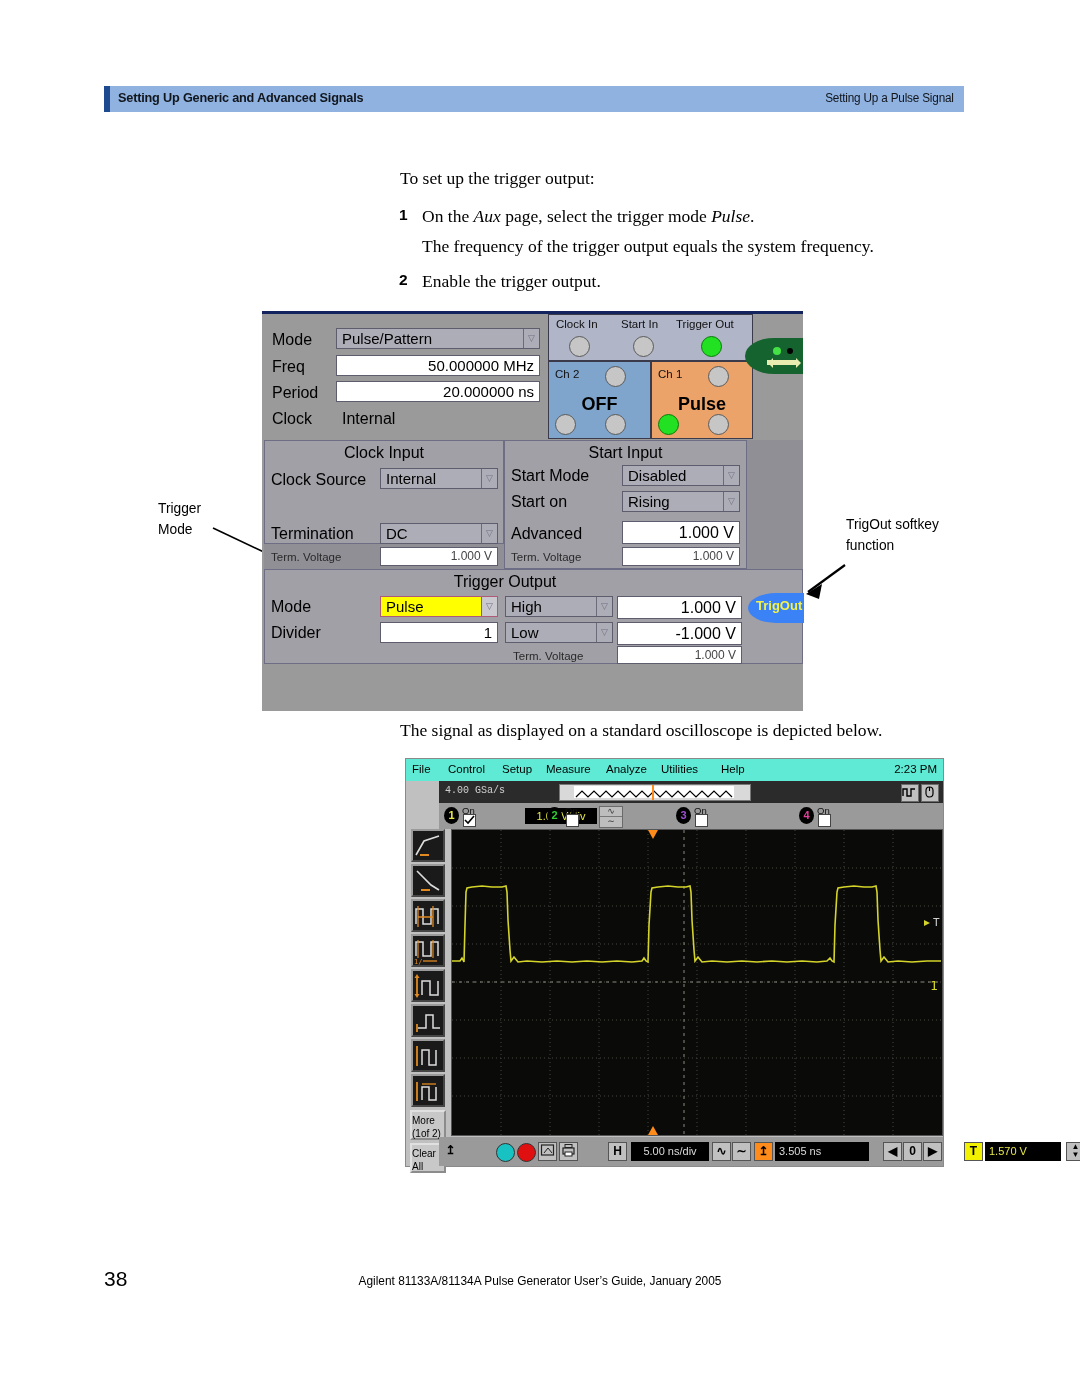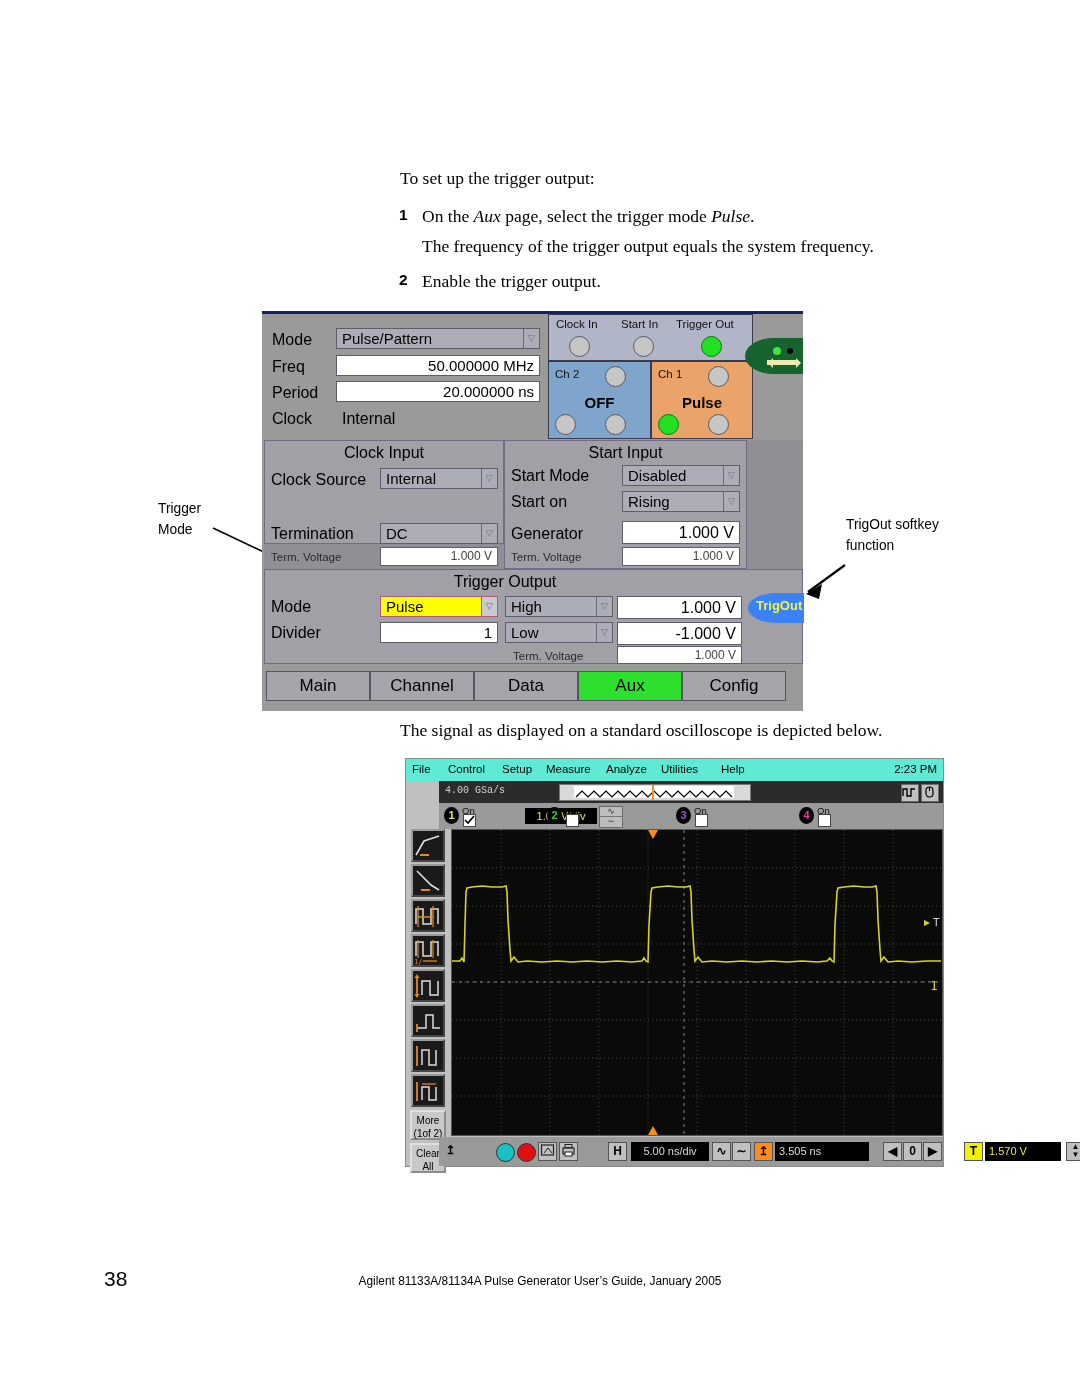--- a/index.html
+++ b/index.html
@@ -68,21 +68,21 @@
   }
   .fld.yellow{background:#ffff00;border:1px solid #b05a7a;}
   .fld.yellow .arrow{background:#c9c9cf;}
 
   
   .ports{position:absolute;left:286px;top:3px;width:205px;height:125px;}
   .ports .row1{position:absolute;left:0;top:0;width:205px;height:47px;background:#b0b5c8;border:1px solid #3a3a4a;box-sizing:border-box;}
   .ports .ch2{position:absolute;left:0;top:47px;width:103px;height:78px;background:#7fa5cc;border:1px solid #3a3a4a;box-sizing:border-box;}
   .ports .ch1{position:absolute;left:103px;top:47px;width:102px;height:78px;background:#eba36a;border:1px solid #3a3a4a;box-sizing:border-box;}
   .ports .t{position:absolute;font-size:11.5px;color:#111;}
-  .ports .big{font-size:15px;font-weight:bold;color:#000;}
+  .ports .big{font-size:18px;font-weight:bold;color:#000;}
   .knob{position:absolute;width:19px;height:19px;border-radius:50%;background:#c6c6c6;border:1px solid #5a5a5a;}
   .knob.green{background:#22e022;border-color:#0a7a0a;}
 
   .greenpill{
     position:absolute;left:745px;top:338px;width:58px;height:36px;
     background:#15642f;border-radius:50% 0 0 50%;
   }
   .greenpill .dotg{position:absolute;left:28px;top:9px;width:8px;height:8px;border-radius:50%;background:#45e045;}
   .greenpill .dotb{position:absolute;left:42px;top:10px;width:6px;height:6px;border-radius:50%;background:#000;}
   .greenpill .bar{position:absolute;left:22px;top:22px;width:30px;height:5px;background:#e9ecb0;}
@@ -139,39 +139,44 @@
   .chbar{position:absolute;left:33px;top:44px;width:504px;height:26px;background:#9a9a9a;}
   .chbadge{position:absolute;top:4px;width:15px;height:17px;border-radius:50%;color:#fff;font-size:11px;font-weight:bold;text-align:center;line-height:17px;}
   .onlbl{position:absolute;top:2px;font-size:9.5px;color:#111;}
   .cbx{position:absolute;top:11px;width:11px;height:11px;background:#fff;border:1px solid #444;}
   .vdiv{position:absolute;top:5px;left:86px;width:72px;height:16px;background:#000;color:#e8e84a;font-size:11px;line-height:16px;text-align:center;}
   .acbtn{position:absolute;left:160px;top:3px;width:22px;height:20px;background:#bdbdbd;border:1px solid #6a6a6a;color:#333;font-size:9px;text-align:center;}
 
   .grid{position:absolute;left:45px;top:70px;width:492px;height:307px;background:#0a0a08;border:1px solid #555;box-sizing:border-box;}
   .sidebar{position:absolute;left:1px;top:70px;width:42px;height:290px;background:#c0c0c0;}
   .ic{position:absolute;left:4px;width:34px;height:33px;background:#1a1a1a;border:2px outset #9a9a9a;box-sizing:border-box;}
-  .sbtn{position:absolute;left:3px;width:36px;height:30px;background:#c8c8c8;border:2px outset #e0e0e0;box-sizing:border-box;font-size:10px;color:#000;text-align:center;line-height:13px;padding-top:2px;}
+  .sbtn{position:absolute;left:3px;width:36px;height:30px;background:#c8c8c8;border:2px outset #e0e0e0;box-sizing:border-box;font-size:10px;color:#000;line-height:13px;padding-top:2px;}
 
   .statusbar{position:absolute;left:33px;top:378px;width:504px;height:29px;background:#9a9a9a;}
   .sfield{position:absolute;top:5px;height:19px;background:#000;color:#dadada;font-size:11px;line-height:19px;padding:0 4px;box-sizing:border-box;font-family:"Liberation Sans",sans-serif;}
   .sq{position:absolute;top:5px;width:19px;height:19px;background:#c0c0c0;border:1px solid #555;box-sizing:border-box;text-align:center;font-size:12px;font-weight:bold;line-height:17px;color:#000;}
   .sq.y{background:#f2f200;}
   .sq.o{background:#ff8c1a;color:#000;}
   .cdot{position:absolute;top:6px;width:17px;height:17px;border-radius:50%;border:1px solid #333;}
 
   
   .pgnum{position:absolute;left:104px;top:1267px;font-family:"Liberation Sans",sans-serif;font-size:21px;color:#000;}
   .footnote{position:absolute;left:0;right:0;top:1274px;text-align:center;font-family:"Liberation Sans",sans-serif;font-size:12.5px;color:#000;transform:scaleX(.95);}
   .ftline{position:absolute;left:104px;top:1258px;width:860px;height:1px;background:#fff;}
 </style>
 </head>
 <body>
 
 <div class="page">
 
+  <div class="hdr">
+    <div class="bar-left"></div>
+    <div class="hdr-title">Setting Up Generic and Advanced Signals</div>
+    <div class="hdr-right">Setting Up a Pulse Signal</div>
+  </div>
 
   <div class="body-text lead">To set up the trigger output:</div>
 
   <div class="step" style="top:206px;">
     <span class="num">1</span>
     <span class="txt"><span>On the </span><i class="it">Aux</i><span> page, select the trigger mode </span><i class="it">Pulse</i><span>.</span></span>
   </div>
   <div class="cont" style="top:236px;">The frequency of the trigger output equals the system frequency.</div>
 
   <div class="step" style="top:271px;">
@@ -271,21 +276,21 @@
         <div class="lbl" style="left:6px;top:26px;">Start Mode</div>
         <div class="fld" style="left:117px;top:24px;width:118px;">
           <span class="v">Disabled</span>
           <span class="arrow">▽</span>
         </div>
         <div class="lbl" style="left:6px;top:52px;">Start on</div>
         <div class="fld" style="left:117px;top:50px;width:118px;">
           <span class="v">Rising</span>
           <span class="arrow">▽</span>
         </div>
-        <div class="lbl" style="left:6px;top:84px;">Generator</div>
+        <div class="lbl" style="left:6px;top:84px;">Advanced</div>
         <div class="fld white" style="left:117px;top:80px;width:118px;height:23px;line-height:21px;font-size:16px;">
           <span class="vr">1.000 V</span>
         </div>
         <div class="small" style="position:absolute;left:6px;top:110px;">Term. Voltage</div>
         <div class="fld white" style="left:117px;top:106px;width:118px;height:19px;font-size:12px;line-height:17px;color:#444;">
           <span class="vr">1.000 V</span>
         </div>
       </div>
     </div>
 
@@ -316,27 +321,20 @@
       <div class="fld white" style="left:352px;top:52px;width:125px;height:23px;line-height:21px;font-size:16px;">
         <span class="vr">-1.000 V</span>
       </div>
 
       <div class="small" style="position:absolute;left:248px;top:80px;">Term. Voltage</div>
       <div class="fld white" style="left:352px;top:76px;width:125px;height:18px;font-size:12px;line-height:16px;color:#444;">
         <span class="vr">1.000 V</span>
       </div>
     </div>
 
-    <div class="tabs">
-      <div class="tab" style="left:2px;width:104px;">Main</div>
-      <div class="tab" style="left:106px;width:104px;">Channel</div>
-      <div class="tab" style="left:210px;width:104px;">Data</div>
-      <div class="tab active" style="left:314px;width:104px;">Aux</div>
-      <div class="tab" style="left:418px;width:104px;">Config</div>
-    </div>
   </div>
 
   <div class="greenpill">
     <div class="dotg"></div>
     <div class="dotb"></div>
     <div class="bar"></div>
   </div>
 
   <div class="trigoutbadge">
     <span>TrigOut</span>

